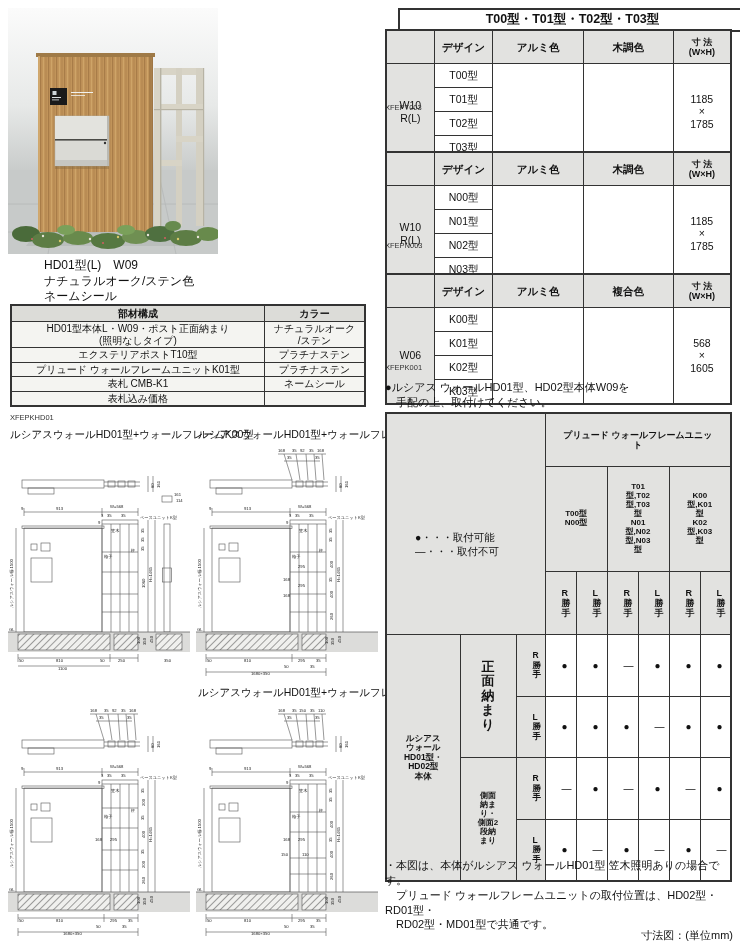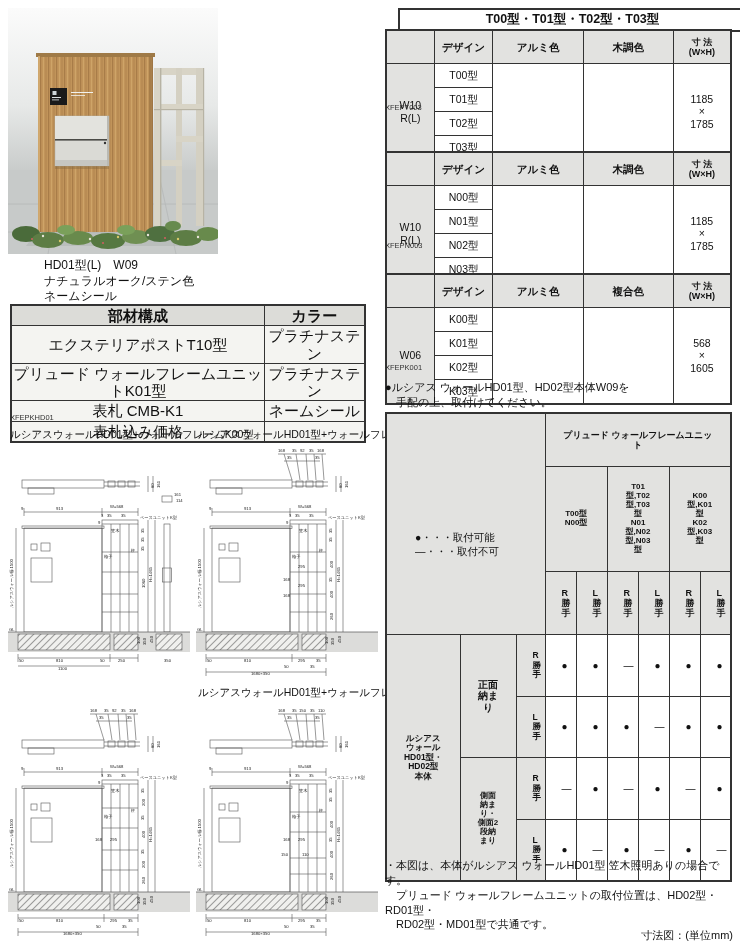--- a/index.html
+++ b/index.html
@@ -15,21 +15,21 @@
   .spec{width:347px;table-layout:fixed;}
   .spec th,.spec td{border:1px solid #333;font-size:10.5px;text-align:center;padding:4px;line-height:1.15;}
   .spec th{background:#e2e2e0;font-weight:bold;}
   .spec .lbl{background:#e2e2e0;font-weight:normal;}
   .spec{border:2px solid #333;}
   .hd th{height:24px;}
   .spec td{height:15px;background:#fff;}
   .code{font-size:7.5px;color:#333;margin-top:1px;}
   
   .parts{width:356px;border:2px solid #333;table-layout:fixed;}
-  .parts th,.parts td{border:1px solid #333;font-size:15px;text-align:center;line-height:1.15;padding:1px 1px;}
+  .parts th,.parts td{border:1px solid #333;font-size:10px;text-align:center;line-height:1.15;padding:1px 1px;}
   .parts th{background:#dcdcd8;font-weight:bold;height:13px;}
   .parts td{background:#f4f4f1;}
   .parts .w{background:#fff;}
   
   .compat{width:347px;border:2px solid #333;table-layout:fixed;}
   .compat th,.compat td{border:1px solid #333;font-size:9px;text-align:center;line-height:1.12;padding:16px;}
   .compat th{background:#e2e2e0;font-weight:bold;}
   .compat .side{background:#e2e2e0;font-weight:bold;}
   .compat td{background:#fff;height:15px;font-size:10px;}
   .legend{font-size:10.5px;line-height:1.35;}
@@ -152,20 +152,26 @@
 
   <table class="parts abs" style="left:10px;top:304px;">
     <colgroup>
         <col style="width:252px">
         <col style="width:100px">
       </colgroup>
     <tbody>
         <tr>
       <th>部材構成</th>
       <th>カラー</th>
+    </tr>
+    <tr>
+      <td class="pre">HD01型本体L・W09・ポスト正面納まり
+(照明なしタイプ)</td>
+      <td class="pre">ナチュラルオーク
+/ステン</td>
     </tr>
     <tr>
       <td>エクステリアポストT10型</td>
       <td>プラチナステン</td>
     </tr>
     <tr>
       <td>プリュード ウォールフレームユニットK01型</td>
       <td>プラチナステン</td>
     </tr>
     <tr>
@@ -756,21 +762,21 @@
       <th>L勝手</th>
       <th>R勝手</th>
       <th>L勝手</th>
       <th>R勝手</th>
       <th>L勝手</th>
     </tr>
     <tr>
       <td rowspan="4" class="side pre" style="font-size:8.5px">ルシアス ウォール
 HD01型・HD02型
 本体</td>
-      <td rowspan="2" class="side" style="font-size:10px">正面納まり</td>
+      <td rowspan="2" class="side" style="font-size:13px">正面納まり</td>
       <td class="side" style="font-size:8.5px">R勝手</td>
       <td>●</td>
       <td>●</td>
       <td>―</td>
       <td>●</td>
       <td>●</td>
       <td>●</td>
     </tr>
     <tr>
       <td class="side" style="font-size:8.5px">L勝手</td>

